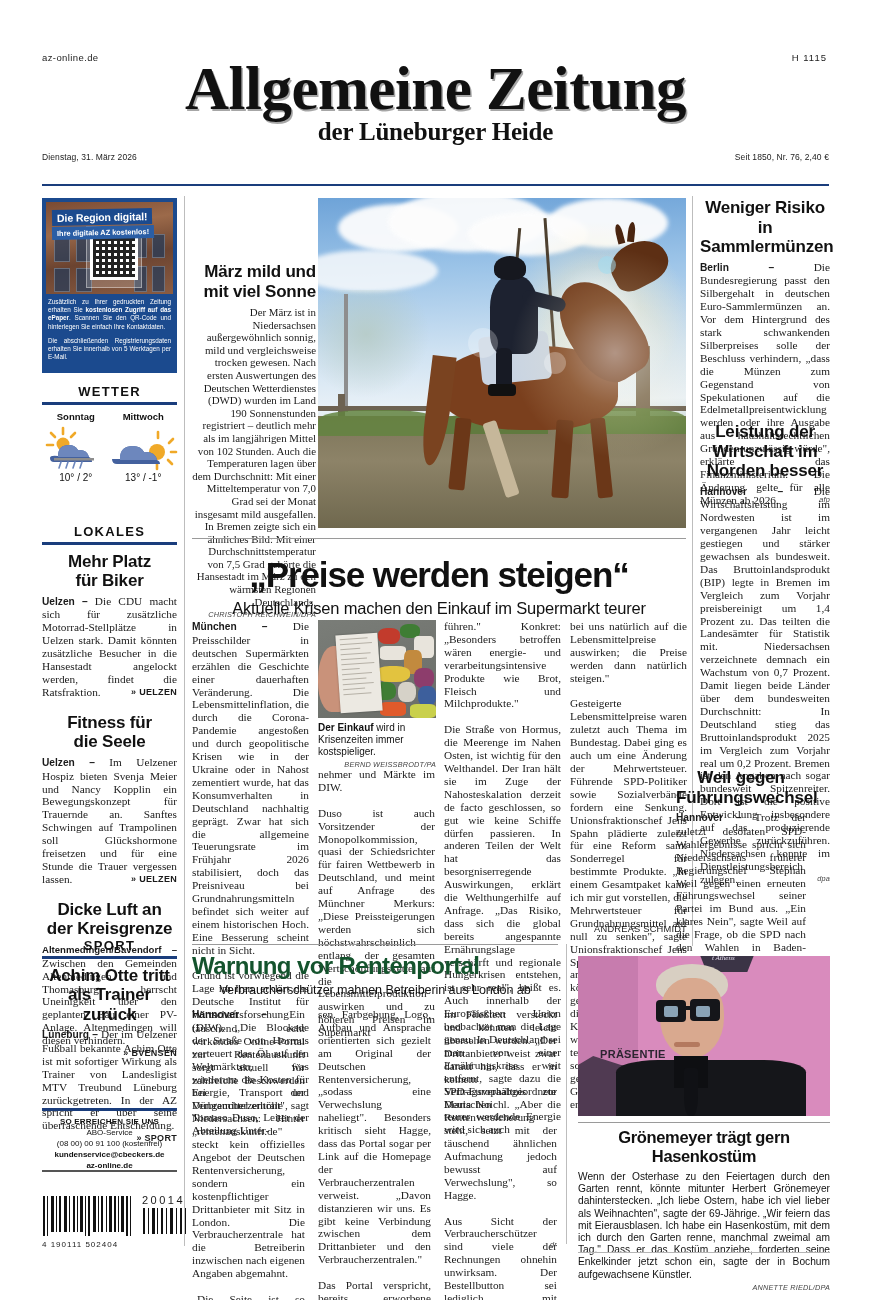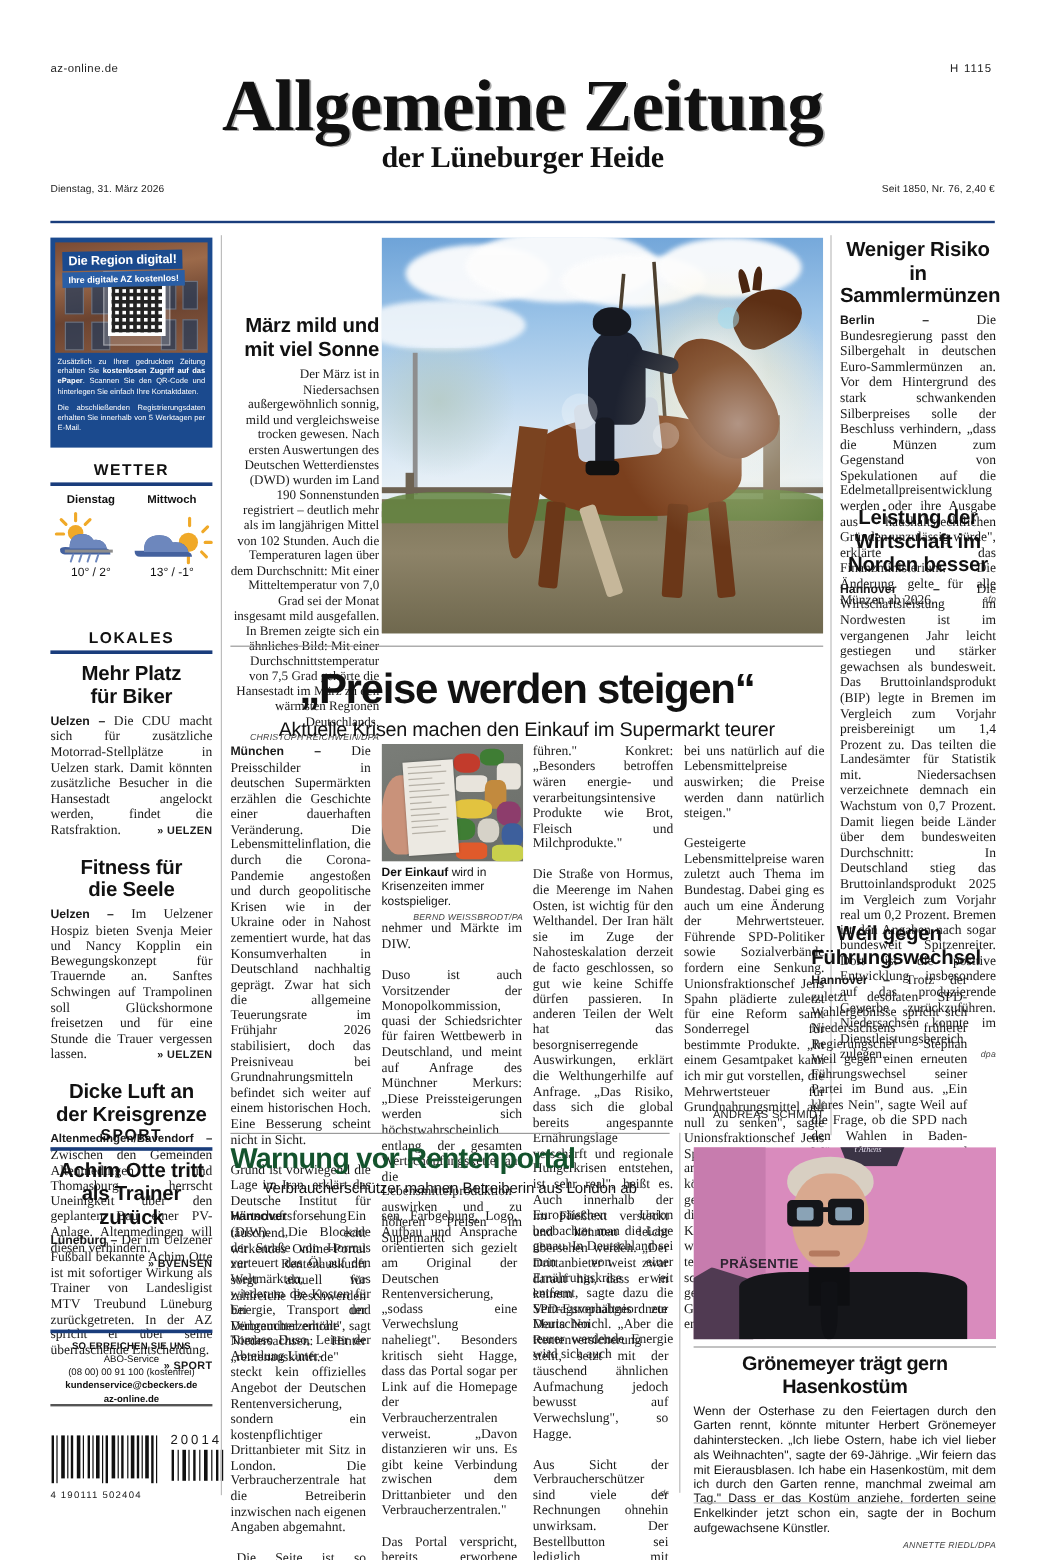--- a/index.html
+++ b/index.html
@@ -178,21 +178,21 @@
       <p><span>Zusätzlich zu Ihrer gedruckten Zeitung erhalten Sie </span><b>kostenlosen Zugriff auf das ePaper</b><span>. Scannen Sie den QR-Code und hinterlegen Sie einfach Ihre Kontaktdaten.</span></p>
       <p style="margin-top:6px;">Die abschließenden Registrierungsdaten erhalten Sie innerhalb von 5 Werktagen per E-Mail.</p>
     </div>
   </div>
 
   <div class="colbox" style="left:42px;top:384px;width:135px;">
     <div class="kicker">WETTER</div>
     <div style="height:2.5px;background:#1a3d7c;margin-top:3px;"></div>
     <div style="display:flex;margin-top:6px;">
       <div style="flex:1;">
-        <div class="wx-day">Dienstag</div>
+        <div class="wx-day">Sonntag</div>
         <div style="position:relative;height:46px;margin-top:4px;">
           <svg width="66" height="46" viewBox="0 0 66 46" style="position:absolute;left:2px;">
             <g stroke="#f0a928" stroke-width="2.6" stroke-linecap="round">
               <line x1="19" y1="2" x2="19" y2="8"></line>
                 <line x1="7" y1="7" x2="11" y2="11"></line>
               <line x1="31" y1="7" x2="27" y2="11"></line>
                 <line x1="3" y1="19" x2="9" y2="19"></line>
             </g>
             <circle cx="19" cy="18" r="6.5" fill="#f0a928"></circle>
             <path d="M14 30 q0-11 11-11 q6 0 9 5 q9-1 11 7 q3 1 3 5 h-38 q-4 0-4-4 q0-3 8-2z" fill="#44619e"></path>

